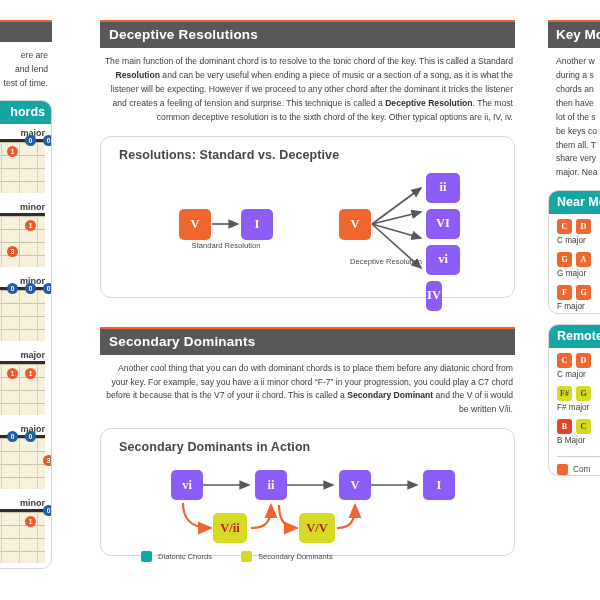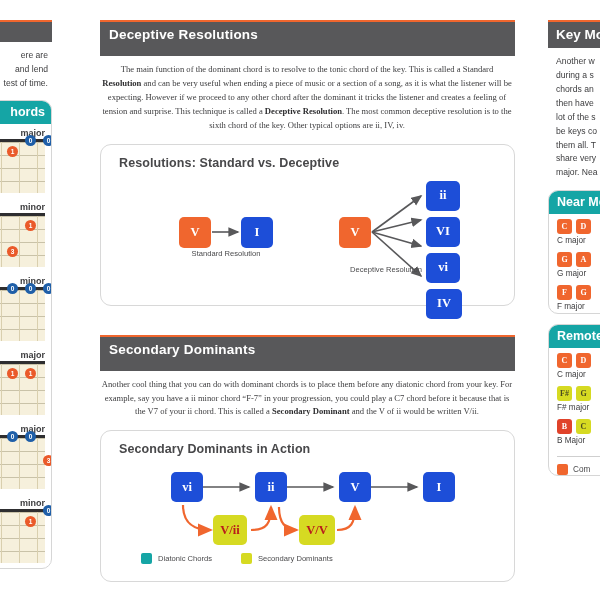--- a/index.html
+++ b/index.html
@@ -10,30 +10,29 @@
     color:#3f3f41;
     position:relative;
   }
   .page{position:absolute;inset:0;}
 
   
   .sec-head{
     background:#58585a;color:#fff;
     font-weight:bold;font-size:13.5px;
     letter-spacing:.2px;
-    padding:5px 9px 14px;
+    padding:5px 9px 6px;
     border-top:2px solid #f0662e;
     box-sizing:border-box;
   }
   .sec-body{
     font-size:8.6px;line-height:1.62;
     color:#3c3c3e;
     padding:7px 2px 0 1px;
-    text-align:center;
-    font-family:Liberation Serif, serif;
+    text-align:right;
   }
   .sec-body b{font-weight:bold;color:#2e2e30;}
 
   
   .center{
     position:absolute;left:100px;top:20px;width:415px;
   }
 
   
   .card{
@@ -52,21 +51,21 @@
   .box{
     position:absolute;
     display:flex;align-items:center;justify-content:center;
     border-radius:5px;
     font-family:"Liberation Serif", serif;
     font-weight:bold;color:#fff;
     font-size:12.5px;
     box-sizing:border-box;
   }
   .box.orange{background:#f0662e;}
-  .box.teal{background:#1d4ed8;}
+  .box.teal{background:#8b5cf6;}
   .box.lime{background:#d6da22;color:#b91c1c;}
 
   .cap{
     position:absolute;font-size:7.6px;color:#4a4a4c;
     text-align:center;
   }
 
   svg.arrows{position:absolute;left:0;top:0;overflow:visible;}
 
   
@@ -231,27 +230,27 @@
       <div class="box orange" style="left:78px;top:72px;width:32px;height:31px;">V</div>
       <div class="box teal" style="left:140px;top:72px;width:32px;height:31px;">I</div>
       <div class="cap" style="left:60px;top:104px;width:130px;">Standard Resolution</div>
 
       <div class="box orange" style="left:238px;top:72px;width:32px;height:31px;">V</div>
       <div class="cap" style="left:220px;top:120px;width:130px;">Deceptive Resolution</div>
 
       <div class="box teal" style="left:325px;top:36px;width:34px;height:30px;">ii</div>
       <div class="box teal" style="left:325px;top:72px;width:34px;height:30px;">VI</div>
       <div class="box teal" style="left:325px;top:108px;width:34px;height:30px;">vi</div>
-      <div class="box teal" style="left:325px;top:144px;width:36px;height:30px;">IV</div>
+      <div class="box teal" style="left:325px;top:144px;width:16px;height:30px;">IV</div>
     </div>
 
     <div class="sec-head" style="margin-top:29px;">Secondary Dominants</div>
     <div class="sec-body" id="body-secondary">Another cool thing that you can do with dominant chords is to place them before any diatonic chord from your key. For example, say you have a ii minor chord “F-7” in your progression, you could play a C7 chord before it because that is the V7 of your ii chord. This is called a <b>Secondary Dominant</b> and the V of ii would be written V/ii.</div>
 
-    <div class="card" style="height:152px;margin-top:11px;">
+    <div class="card" style="height:128px;margin-top:11px;">
       <div class="card-title">Secondary Dominants in Action</div>
 
       <svg class="arrows" width="415" height="142">
         <defs>
           <marker id="ah2" markerWidth="7" markerHeight="7" refX="6" refY="3" orient="auto">
             <path d="M0,0 L7,3 L0,6 z" fill="#58585a"></path>
           </marker>
           <marker id="ah3" markerWidth="7" markerHeight="7" refX="6" refY="3" orient="auto">
             <path d="M0,0 L7,3 L0,6 z" fill="#f0662e"></path>
           </marker>

